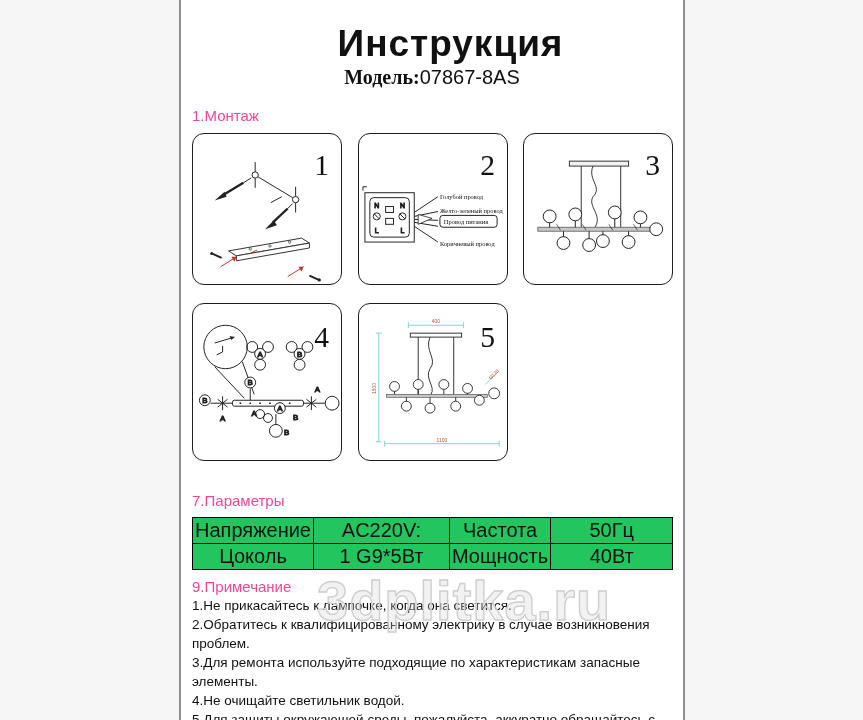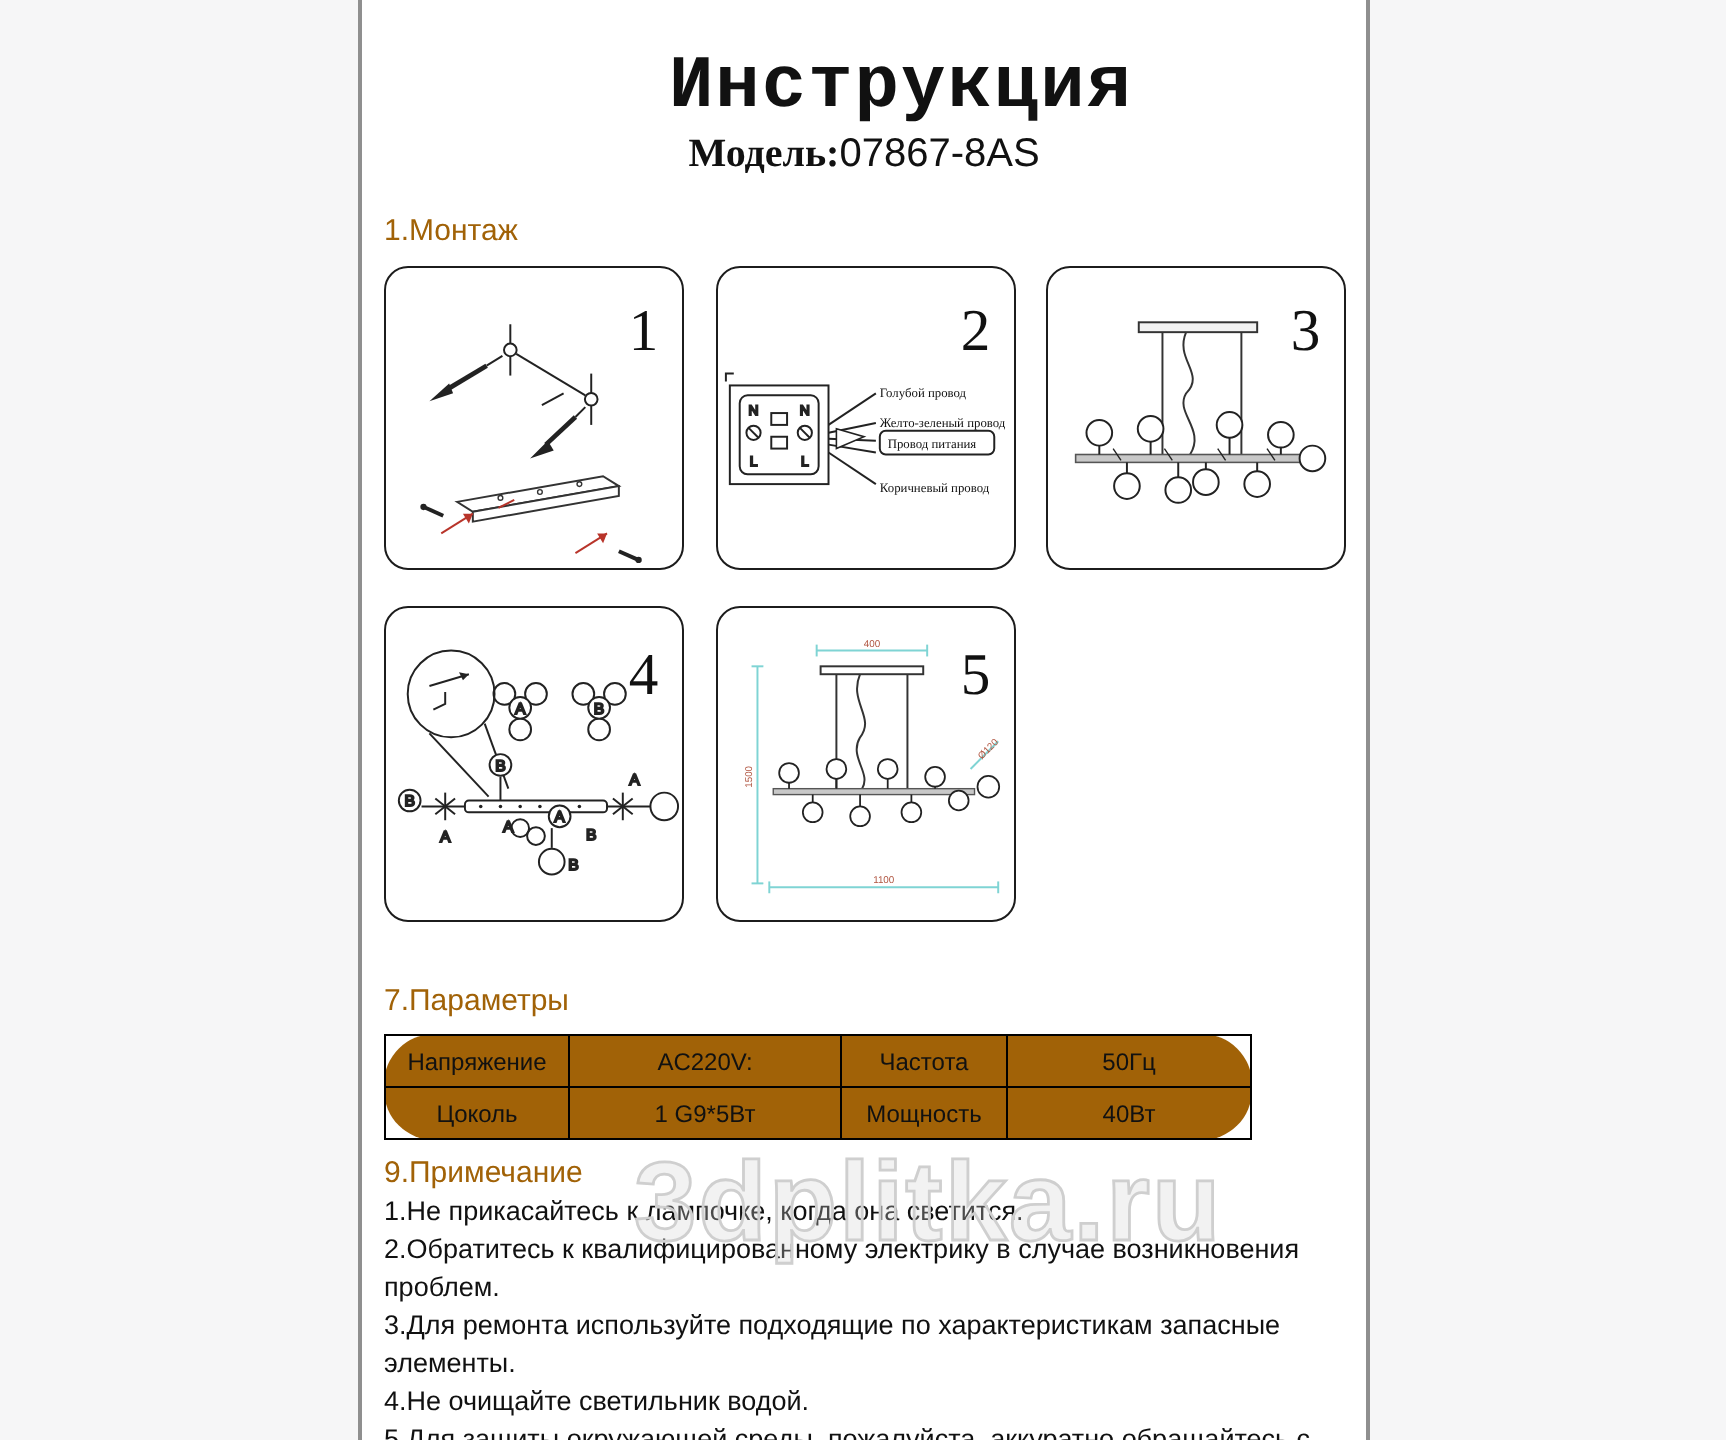--- a/index.html
+++ b/index.html
@@ -8,40 +8,40 @@
     background:#f6f6f7;
     font-family:"Liberation Sans", sans-serif;color:#111;
   }
   .page{
     position:absolute;left:179px;top:0;width:502px;height:720px;
     background:#ffffff;
     border-left:2px solid #8f8f8f;border-right:2px solid #8f8f8f;
   }
   .title-block{position:absolute;left:0;top:24px;width:100%;text-align:center;}
   .doc-title{
-    font-family:Liberation Mono, monospace;font-weight:bold;font-size:37px;
+    font-family:Liberation Sans, sans-serif;font-weight:bold;font-size:37px;
     line-height:40px;letter-spacing:1px;padding-left:37px;
   }
   .model-line{font-size:20px;font-weight:bold;margin-top:2px;}
   .model-label{font-family:"Liberation Serif", serif;font-weight:bold;}
   .model-value{font-family:"Liberation Sans", sans-serif;font-weight:normal;text-align:center;}
-  .section-h{position:absolute;font-size:15px;color:#a16207;}
+  .section-h{position:absolute;font-size:15px;color:#ec4899;}
   .panel{
     position:absolute;width:150px;background:#fff;
     border:1.6px solid #1c1c1c;border-radius:12px;box-sizing:border-box;
   }
   .panel svg{display:block;width:100%;height:100%;}
   .num{font-family:"Liberation Serif", serif;font-size:30px;fill:#111;}
   .ink{stroke:#222;fill:none;stroke-width:1;}
   .lbl{font-family:"Liberation Serif", serif;font-size:6.5px;fill:#111;}
   .letter{font-family:"Liberation Sans", sans-serif;font-size:8px;fill:#111;}
   .dim-t{font-family:"Liberation Sans", sans-serif;font-size:5px;fill:#b05540;}
   table.params{
     position:absolute;left:11px;top:517px;border-collapse:collapse;
-    font-size:12px;color:#111;background:#a16207;border-radius:25px;
+    font-size:20px;color:#111;background:#22c55e;
   }
   table.params td{
     border:1px solid #000;text-align:center;height:25px;padding:0 2px;
   }
   .c0{width:87px}.c1{width:131px}.c2{width:78px}.c3{width:117px}
   .notes{position:absolute;left:11px;top:596px;width:484px;font-size:13.5px;line-height:19px;}
   .notes div{margin:0;}
   .watermark{
     position:absolute;left:136px;top:568px;
     font-size:56px;font-weight:bold;letter-spacing:1px;

